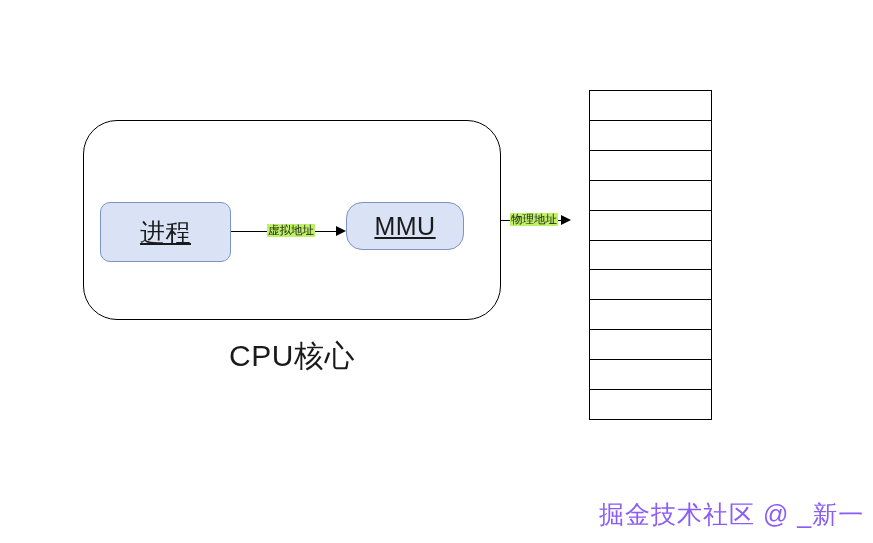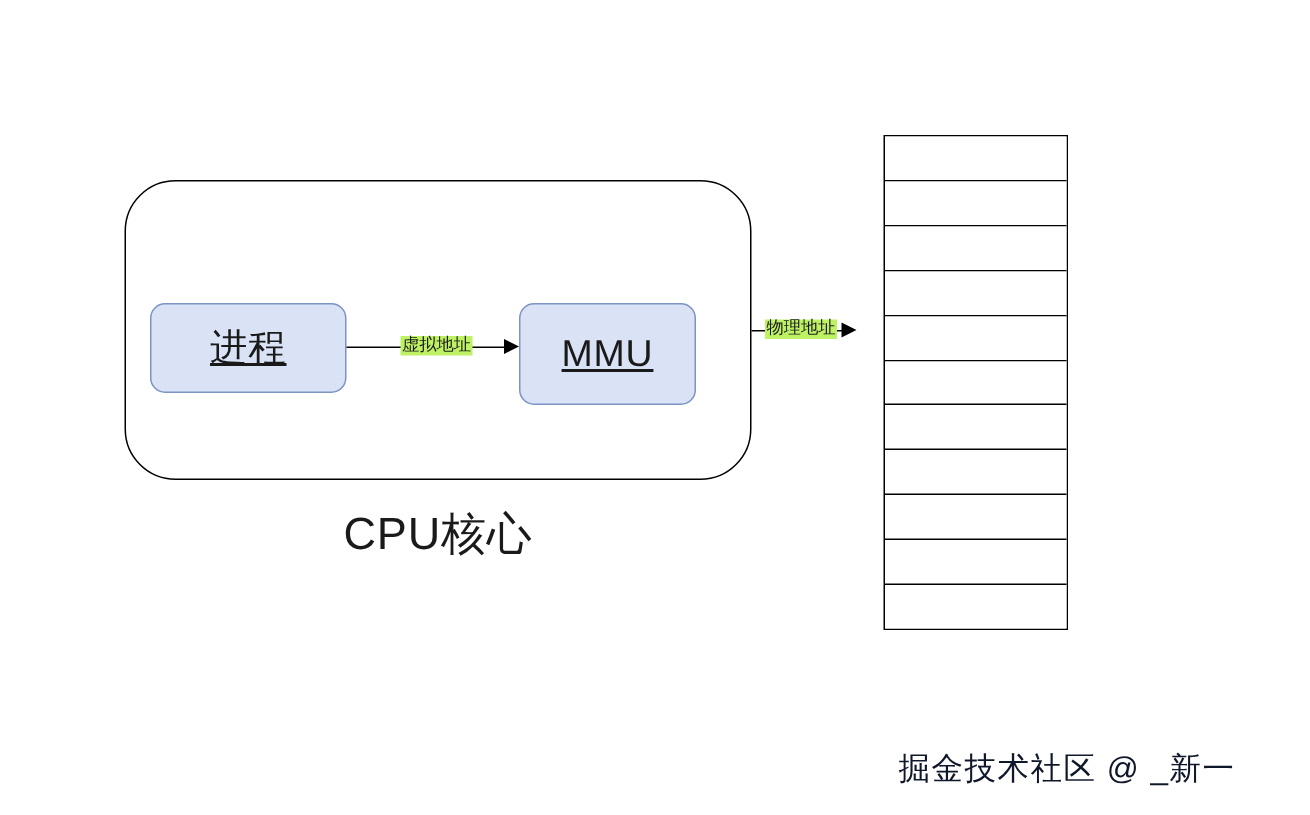--- a/index.html
+++ b/index.html
@@ -53,21 +53,22 @@
   #process-box {
     left: 100px;
     top: 202px;
     width: 131px;
     height: 60px;
   }
   #mmu-box {
     left: 346px;
     top: 202px;
     width: 118px;
-    height: 68px;
+    height: 48px;
+    border-radius: 16px;
   }
 
   
   .arrow-line {
     position: absolute;
     height: 0;
     border-top: 1.6px solid #000000;
   }
   .arrow-head {
     position: absolute;
@@ -147,22 +148,22 @@
   }
   .memory-cell:last-child {
     border-bottom: none;
   }
 
   
   #watermark {
     position: absolute;
     left: 599px;
     top: 498px;
-    font-size: 21px;
-    color: #0f172a;
+    font-size: 25px;
+    color: #8b5cf6;
     white-space: nowrap;
     letter-spacing: 1px;
     user-select: none;
   }
 </style>
 </head>
 <body>
 
 <div id="canvas">
 

